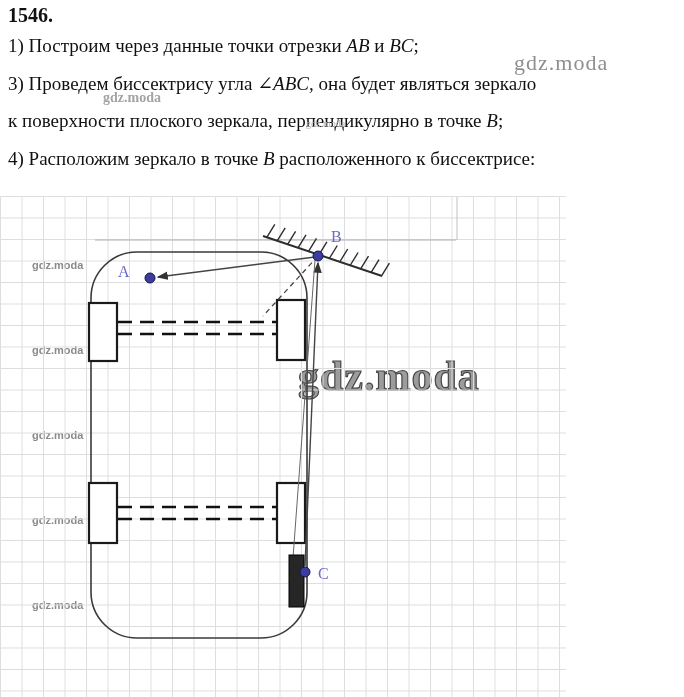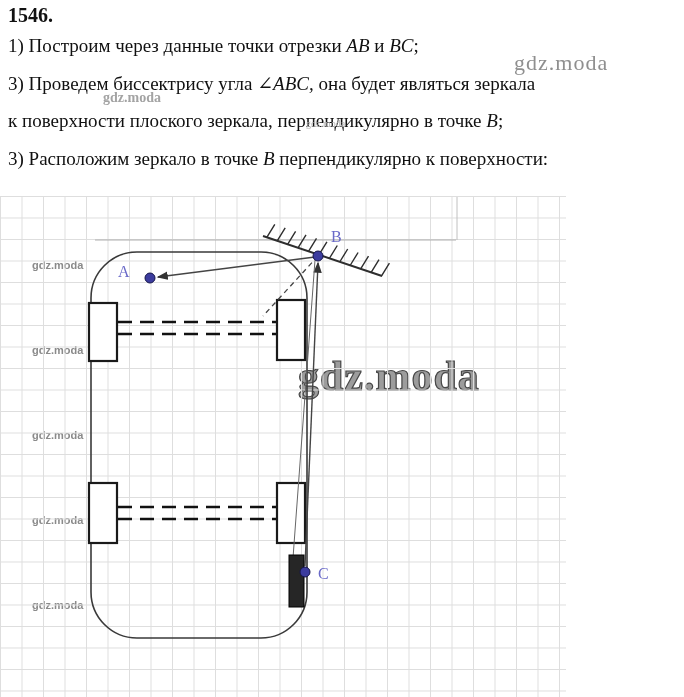--- a/index.html
+++ b/index.html
@@ -50,23 +50,23 @@
 </head>
 <body>
 
 <div class="page">
 
   <div class="hdr">
     <div class="num">1546.</div>
 
     <p class="step"><span>1) Построим через данные точки отрезки </span><span class="it">AB</span><span> и </span><span class="it">BC</span><span>;</span></p>
 
-    <p class="step"><span>3) Проведем биссектрису угла </span><span class="it">∠ABC,</span><span> она будет являться зеркала</span><br><span>к поверхности плоского зеркала, перпендикулярно в точке </span><span class="it">B</span><span>;</span></p>
+    <p class="step"><span>3) Проведем биссектрису угла </span><span class="it">∠ABC,</span><span> она будет являться зеркало</span><br><span>к поверхности плоского зеркала, перпендикулярно в точке </span><span class="it">B</span><span>;</span></p>
 
-    <p class="step"><span>3) Расположим зеркало в точке </span><span class="it">B</span><span> перпендикулярно к поверхности:</span></p>
+    <p class="step"><span>4) Расположим зеркало в точке </span><span class="it">B</span><span> расположенного к биссектрисе:</span></p>
   </div>
 
   <div class="wm wm-topright">gdz.moda</div>
   <div class="wm wm-mid1">gdz.moda</div>
   <div class="wm wm-mid2">gdz.moda</div>
   <div class="wm wm-big">gdz.moda</div>
   <div class="wm wm-side wm-s1">gdz.moda</div>
   <div class="wm wm-side wm-s2">gdz.moda</div>
   <div class="wm wm-side wm-s3">gdz.moda</div>
   <div class="wm wm-side wm-s4">gdz.moda</div>

